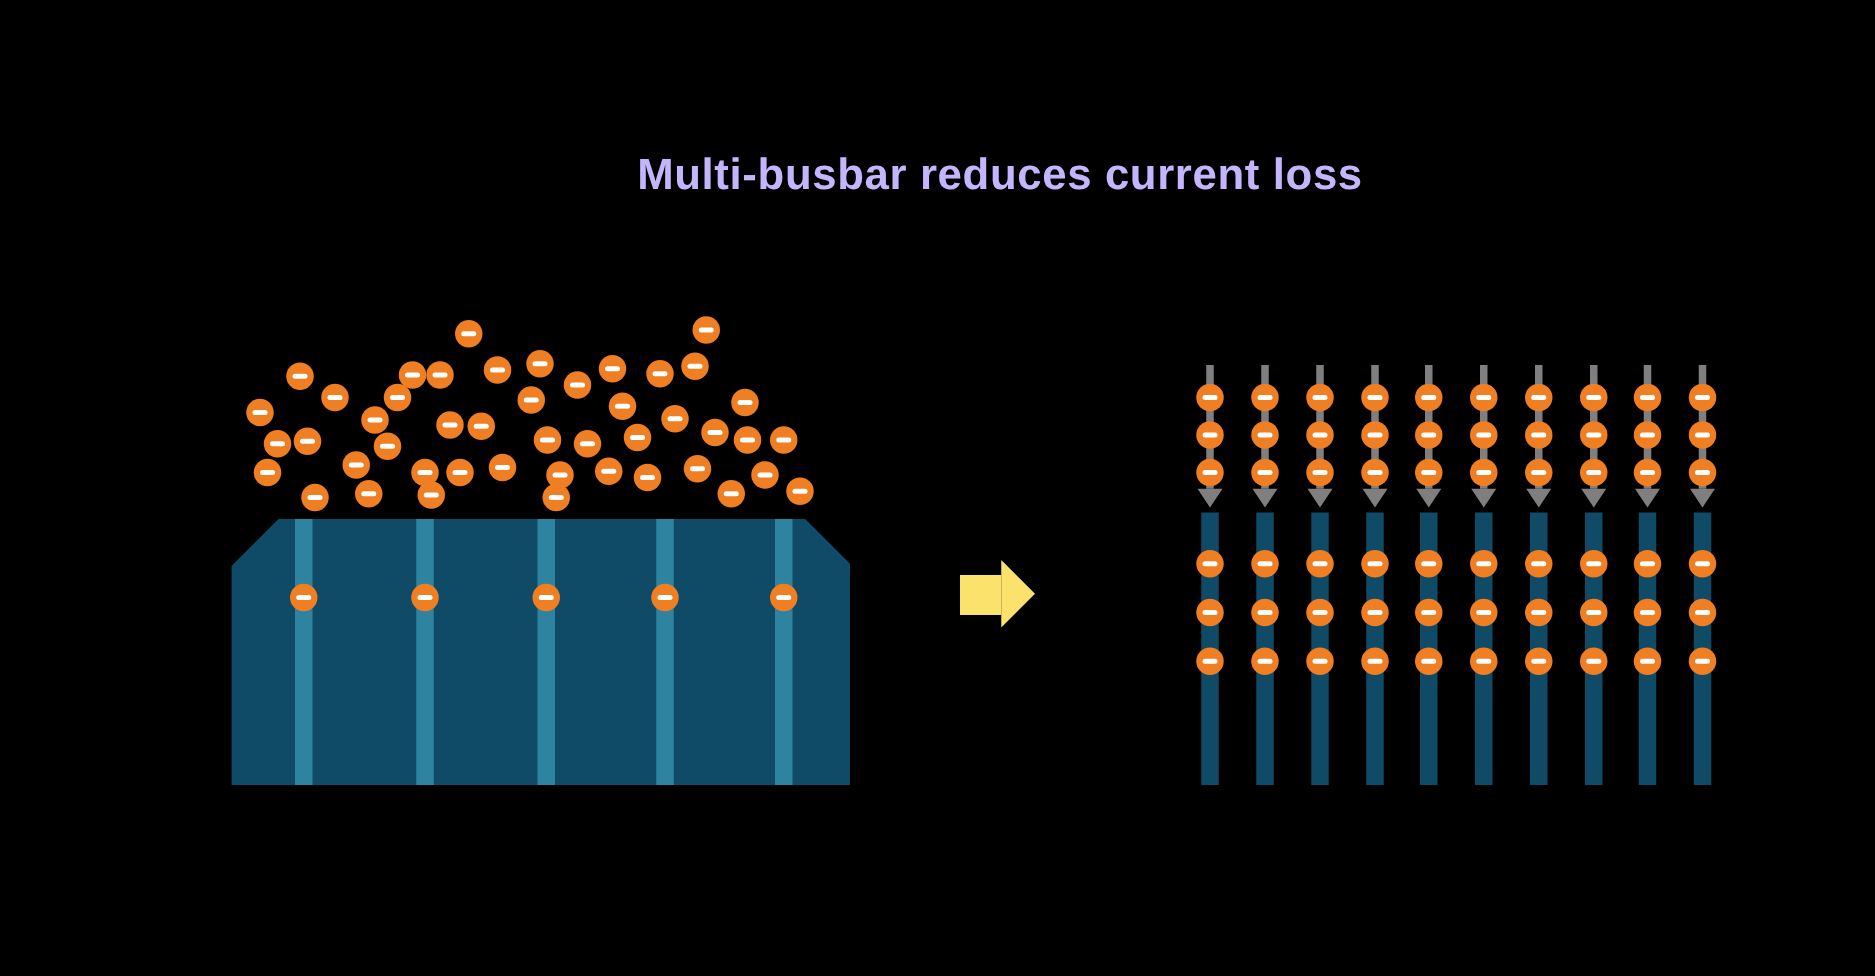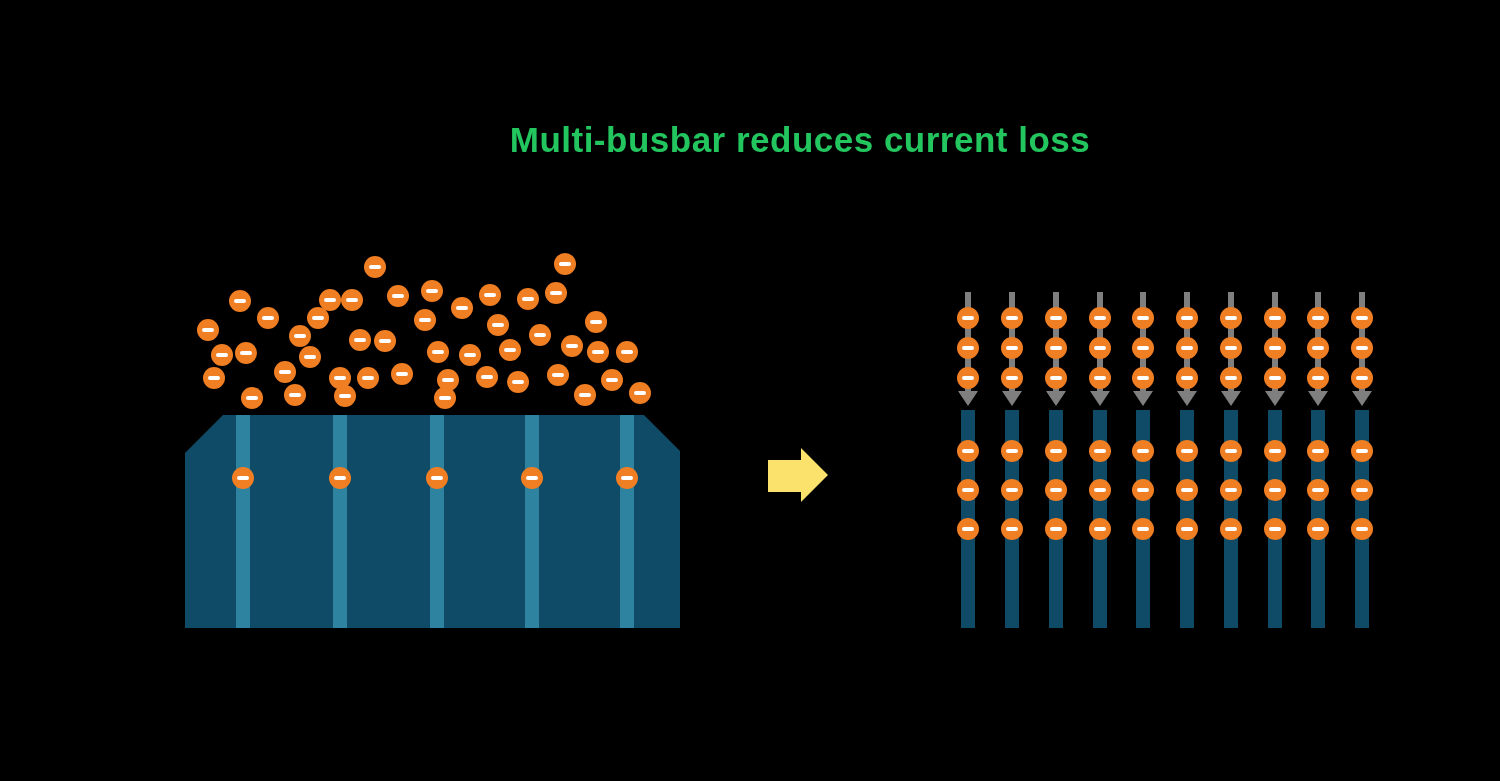--- a/index.html
+++ b/index.html
@@ -23,21 +23,21 @@
     font-size: 35px;
     font-weight: 700;
     letter-spacing: 0.5px;
     white-space: nowrap;
   }
 </style>
 </head>
 <body>
 
 <div class="canvas" style="background: rgb(0, 0, 0);">
-  <h1 class="title" style="color: #22c55e;">Multi-busbar reduces current loss</h1>
+  <h1 class="title" style="color: #c4b5fd;">Multi-busbar reduces current loss</h1>
   <div>
       <div style="position: absolute; left: 185px; top: 415px; width: 495px; height: 213px; background: rgb(15, 74, 102); clip-path: polygon(0px 213px, 0px 38px, 38px 0px, 459px 0px, 495px 36px, 495px 213px);">
         <div style="position: absolute; left: 51px; top: 0px; width: 14px; height: 100%; background: rgb(46, 132, 160);"></div>
         <div style="position: absolute; left: 148px; top: 0px; width: 14px; height: 100%; background: rgb(46, 132, 160);"></div>
         <div style="position: absolute; left: 245px; top: 0px; width: 14px; height: 100%; background: rgb(46, 132, 160);"></div>
         <div style="position: absolute; left: 340px; top: 0px; width: 14px; height: 100%; background: rgb(46, 132, 160);"></div>
         <div style="position: absolute; left: 435px; top: 0px; width: 14px; height: 100%; background: rgb(46, 132, 160);"></div>
       </div>
       <div style="position: absolute; left: 232px; top: 467px; width: 22px; height: 22px; border-radius: 50%; background: rgb(240, 126, 34); display: flex; align-items: center; justify-content: center;">
         <div style="width: 12px; height: 4px; border-radius: 2px; background: rgb(255, 255, 255);"></div>

